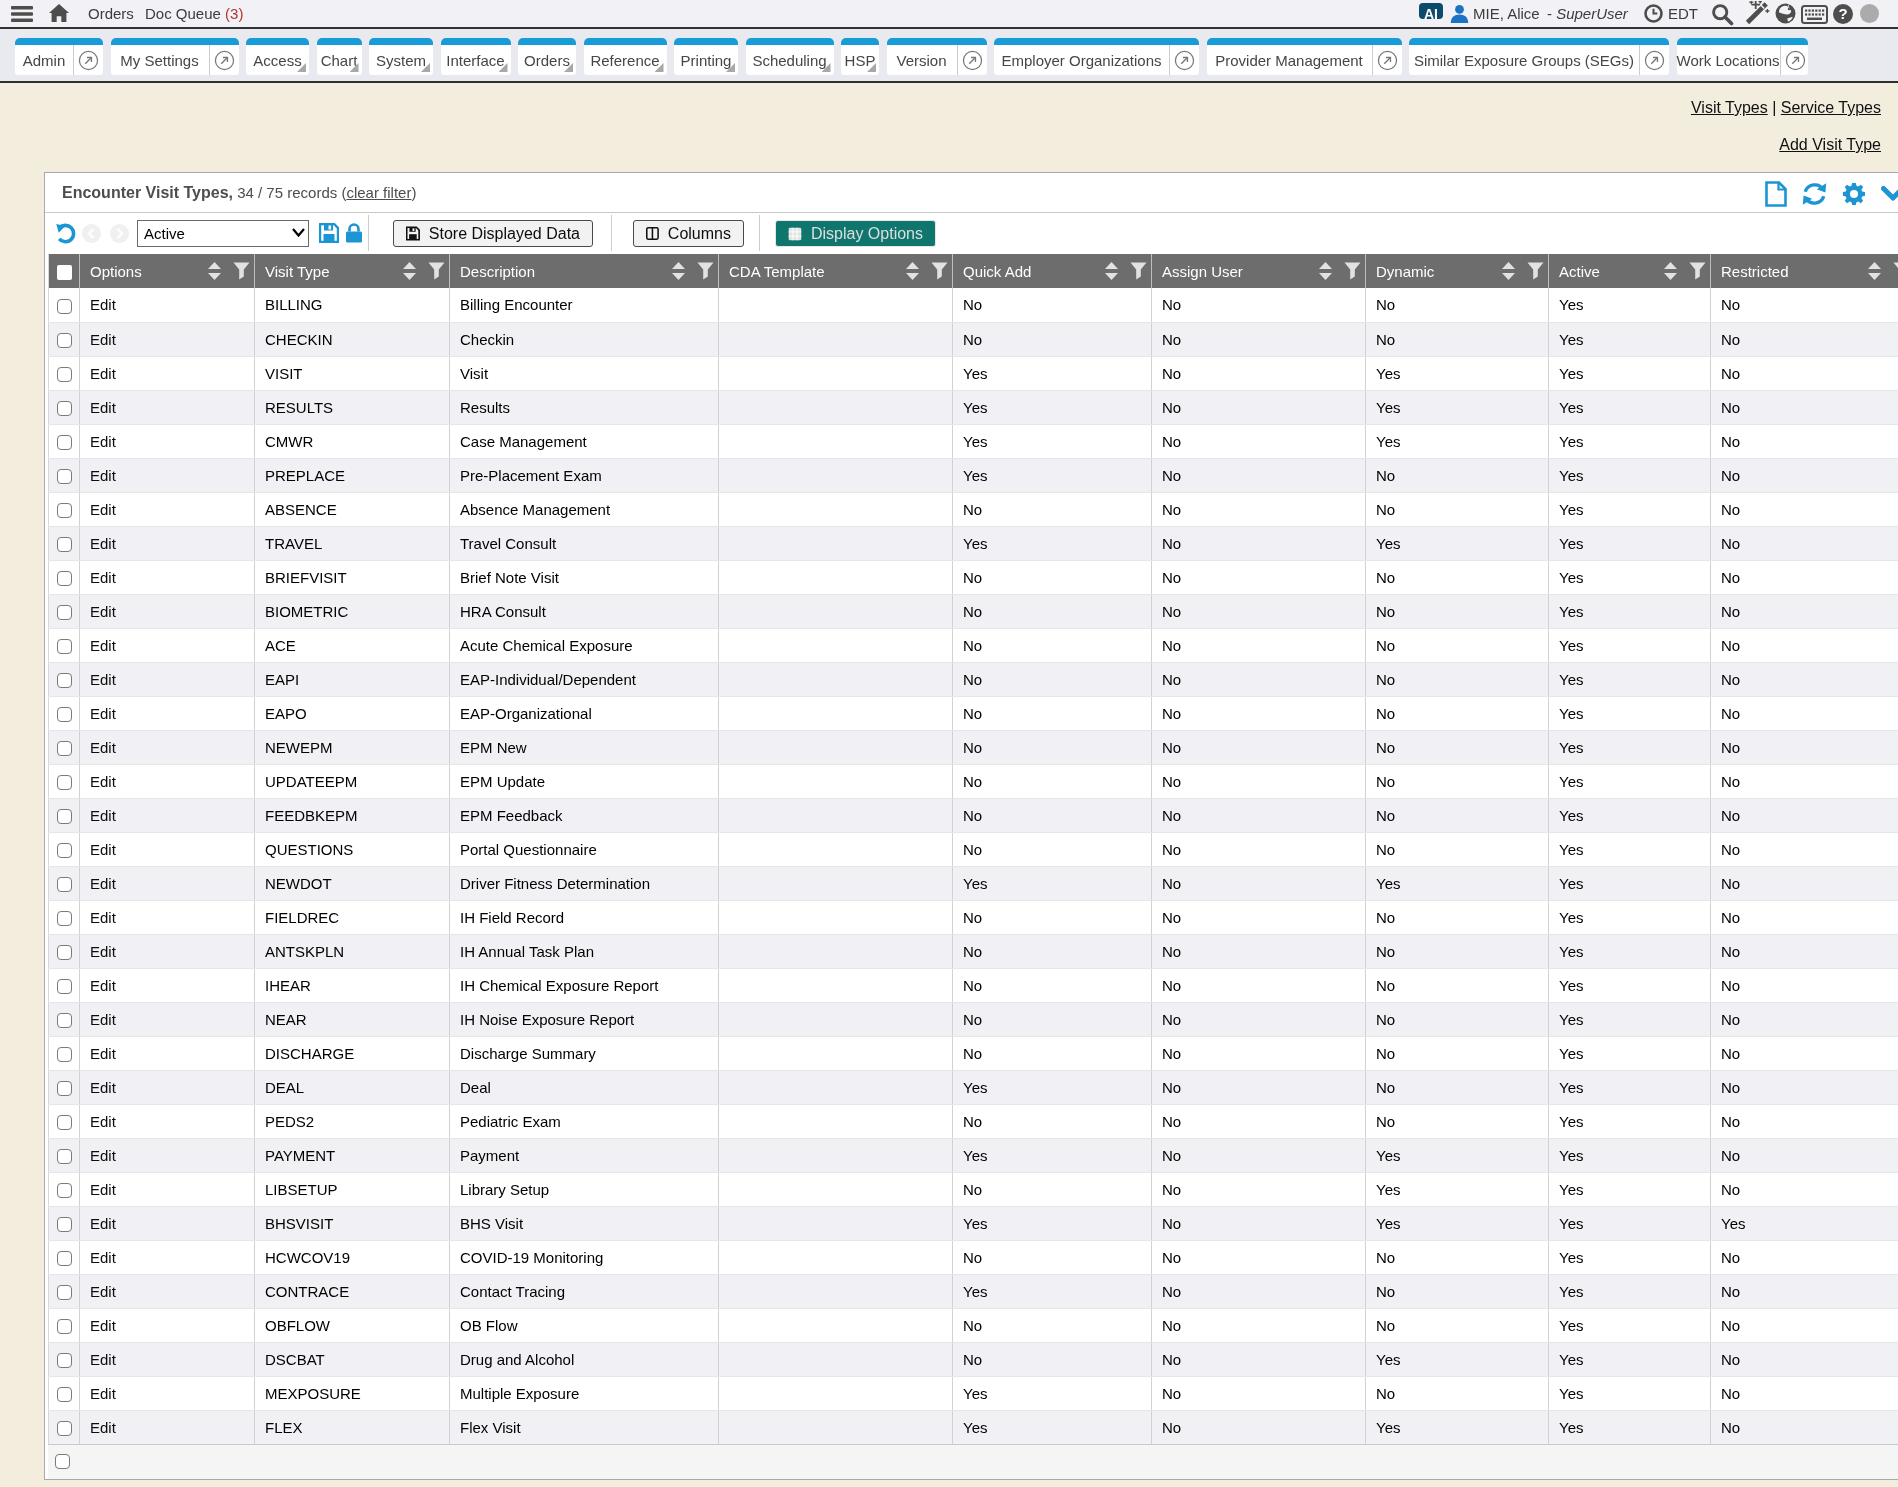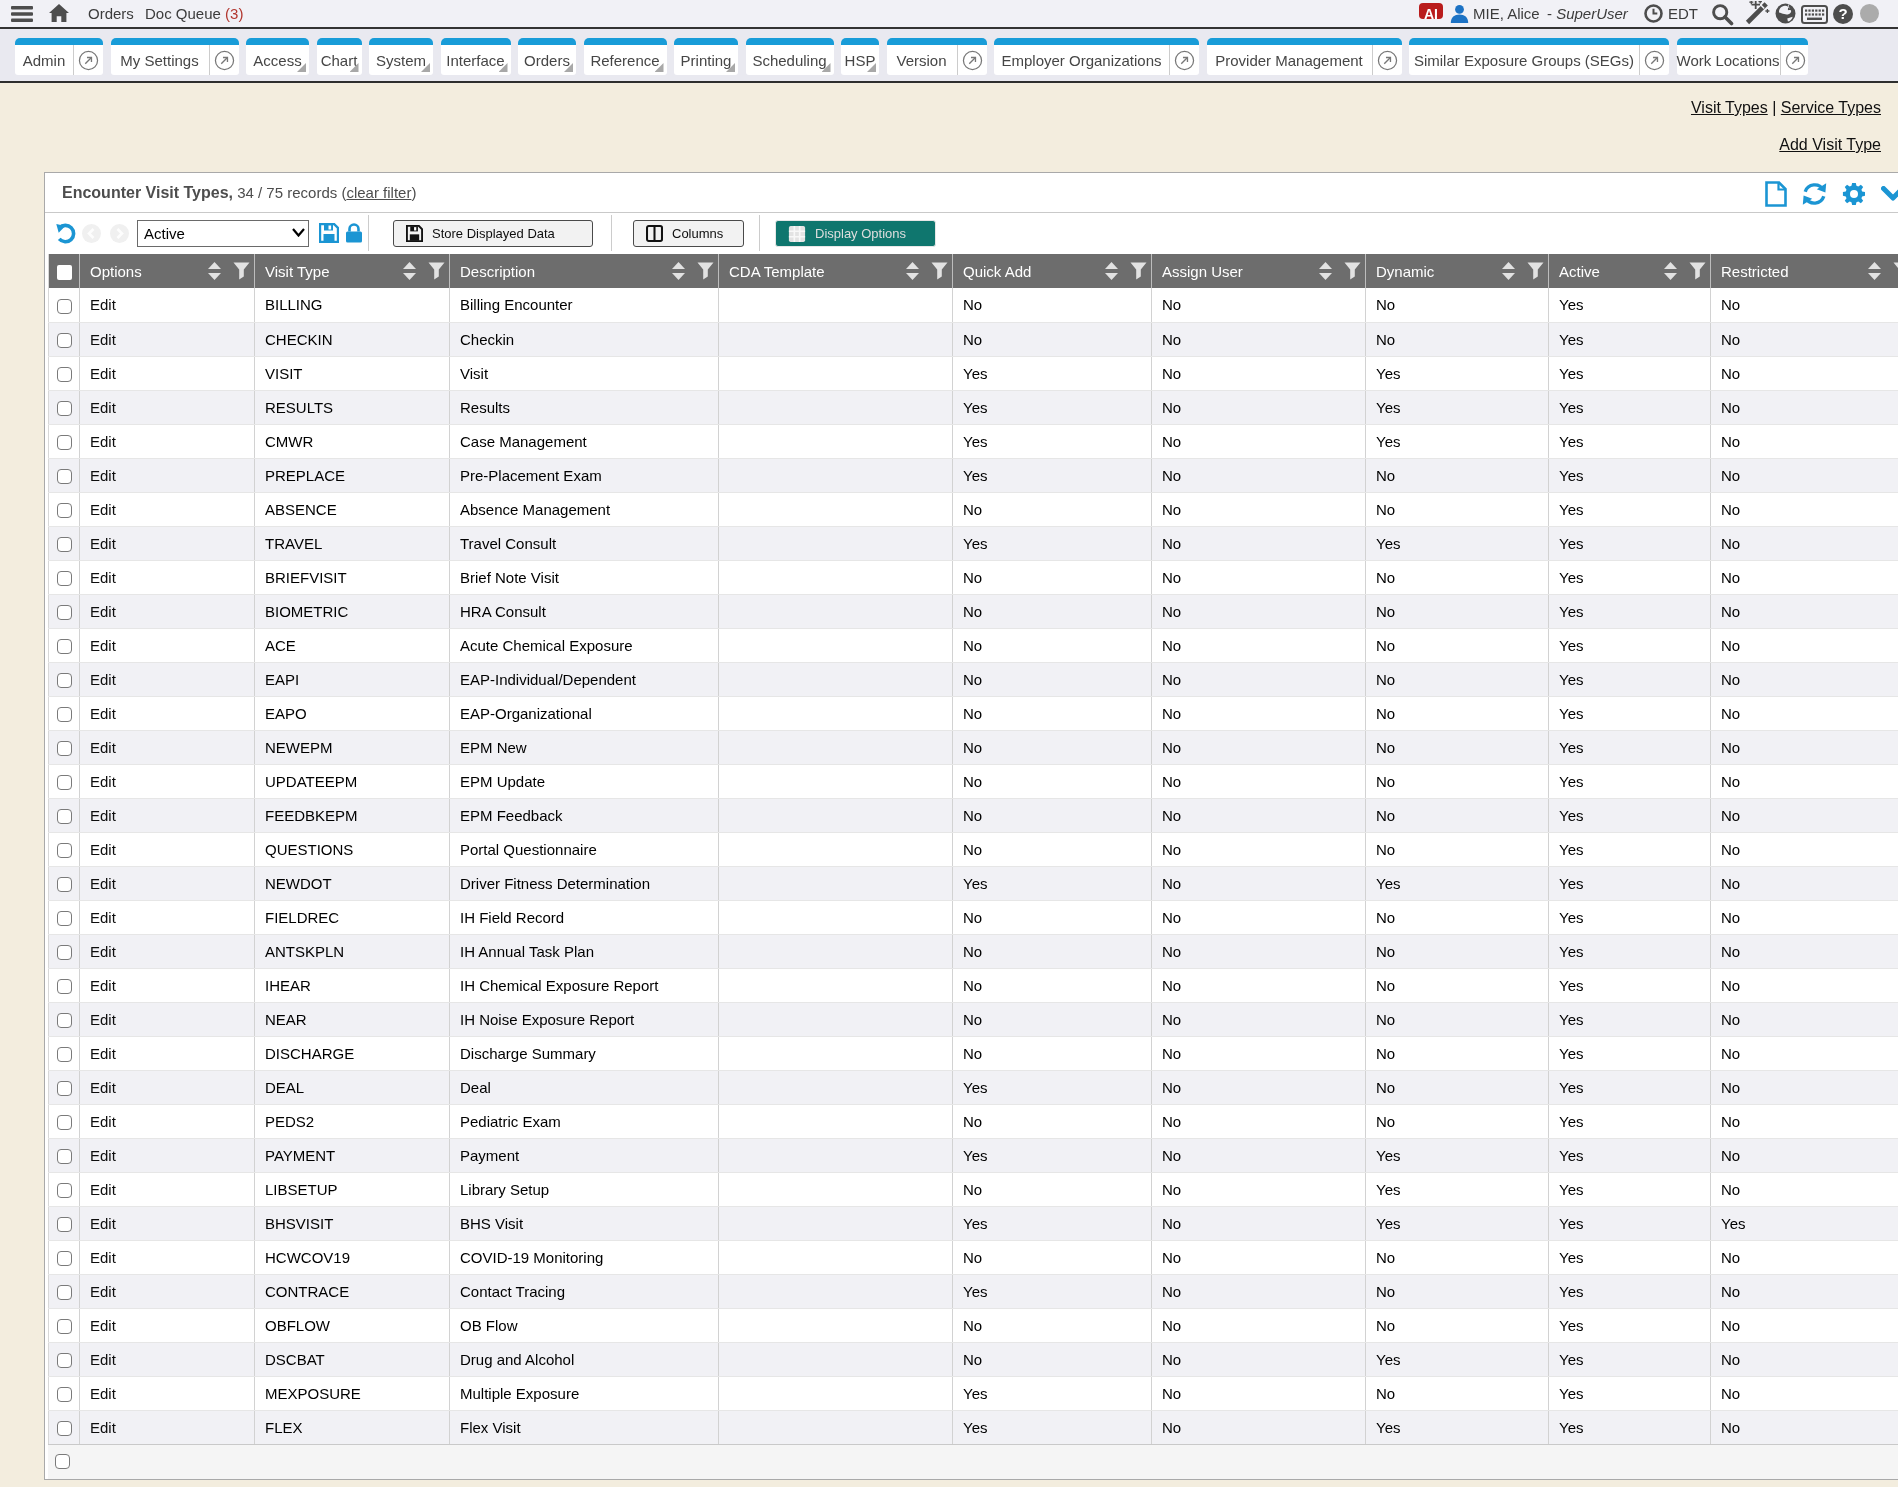--- a/index.html
+++ b/index.html
@@ -23,21 +23,21 @@
 #panel { position:absolute; left:12px; top:89px; width:1874px; height:1308px; background:#fff; border:1px solid #a9a9a9;margin-left:32px; }
 #phead { position:absolute; left:0; top:0; width:100%; height:40px; border-bottom:1px solid #c9c9c9; }
 #phead .title { position:absolute; left:17px; top:11px; font-size:16px; color:#4d4d4d; }
 #phead .tsub { font-size:15px; }
 #picons { position:absolute; right:12px; top:8px; display:flex; gap:15px; align-items:center; }
 
 #ptool { position:absolute; left:0; top:40px; width:100%; height:40px; }
 .vsep { position:absolute; top:2px; height:36px; width:1px; background:#ccc; }
 select#statesel { position:absolute; left:92px; top:7px; width:172px; height:27px; font-size:15px; font-family:"Liberation Sans",sans-serif; border:1px solid #6a6a6a; background:#fff; padding-left:6px; appearance:none; border-radius:0; color:#000; }
 .selcaret { position:absolute; left:247px; top:15px; pointer-events:none; }
-.btn { position:absolute; top:7px; height:27px; background:#f2f2f2; border:1px solid #4a4a4a; border-radius:3px; display:flex; align-items:center; font-size:13px; color:#0d0d0d; padding:0 12px; gap:9px; white-space:nowrap; }
+.btn { position:absolute; top:7px; height:27px; background:#f2f2f2; border:1px solid #4a4a4a; border-radius:3px; display:flex; align-items:center; font-size:16px; color:#0d0d0d; padding:0 12px; gap:9px; white-space:nowrap; }
 .btn.dis { background:#0f766e; border-color:#e7e7e7; color:#dedede; }
 
 #gridwrap { position:absolute; left:3px; top:81px; }
 table.grid { border-collapse:collapse; table-layout:fixed; width:1866px; font-size:15px; border-left:1px solid #d8d8d8; border-right:1px solid #d8d8d8; }
 table.grid th { background:#6d6d6d; height:34px; font-weight:normal; color:#fff; text-align:left; border-right:1px solid #bdbdbd; }
 table.grid th:last-child { border-right:none; }
 .hwrap { display:flex; align-items:center; justify-content:space-between; padding:0 4px 0 10px; }
 .htxt { font-size:15px; }
 .hdr-ic { display:flex; align-items:center; }
 table.grid td { height:34px; border-right:1px solid #d2d2d2; border-bottom:1px solid #e6e6e6; padding:0 0 0 10px; color:#000; }
@@ -58,21 +58,21 @@
       <rect x="0" y="0" width="22" height="3.6" rx="1" fill="#4d4d4d"></rect>
       <rect x="0" y="6.2" width="22" height="3.6" rx="1" fill="#4d4d4d"></rect>
       <rect x="0" y="12.4" width="22" height="3.6" rx="1" fill="#4d4d4d"></rect>
     </svg>
   <svg style="position:absolute;left:49px;top:4px" width="20" height="19" viewBox="0 0 20 19">
       <path d="M10 0 L20 9 H17.4 V18 H12.3 V12.2 H7.7 V18 H2.6 V9 H0 Z" fill="#4d4d4d"></path>
     </svg>
   <span class="t" style="left:88px">Orders</span>
   <span class="t" style="left:145px">Doc Queue <span class="red">(3)</span></span>
 
-  <span style="position:absolute;left:1419px;top:3px;width:24px;height:16px;background:#b91c1c;color:#fff;border-radius:4px;font-size:14px;font-weight:bold;text-align:center;line-height:22px;">AI</span>
+  <span style="position:absolute;left:1419px;top:3px;width:24px;height:16px;background:#0c4a6e;color:#fff;border-radius:4px;font-size:14px;font-weight:bold;text-align:center;line-height:22px;">AI</span>
   <svg style="position:absolute;left:1450px;top:4px" width="19" height="19" viewBox="0 0 19 19">
       <circle cx="9.5" cy="5.4" r="4.4" fill="#1c72c4"></circle>
       <path d="M0.8 19 C0.8 13.3 4.5 10.6 9.5 10.6 C14.5 10.6 18.2 13.3 18.2 19 Z" fill="#1c72c4"></path>
     </svg>
   <span class="t" style="left:1473px">MIE, Alice</span>
   <span class="t" style="left:1547px">- <i>SuperUser</i></span>
   <svg style="position:absolute;left:1644px;top:4px" width="19" height="19" viewBox="0 0 19 19">
       <circle cx="9.5" cy="9.5" r="8" fill="none" stroke="#4d4d4d" stroke-width="2.6"></circle>
       <path d="M9.5 4.8 V9.5 H13.3" stroke="#4d4d4d" stroke-width="2" fill="none"></path>
     </svg>

